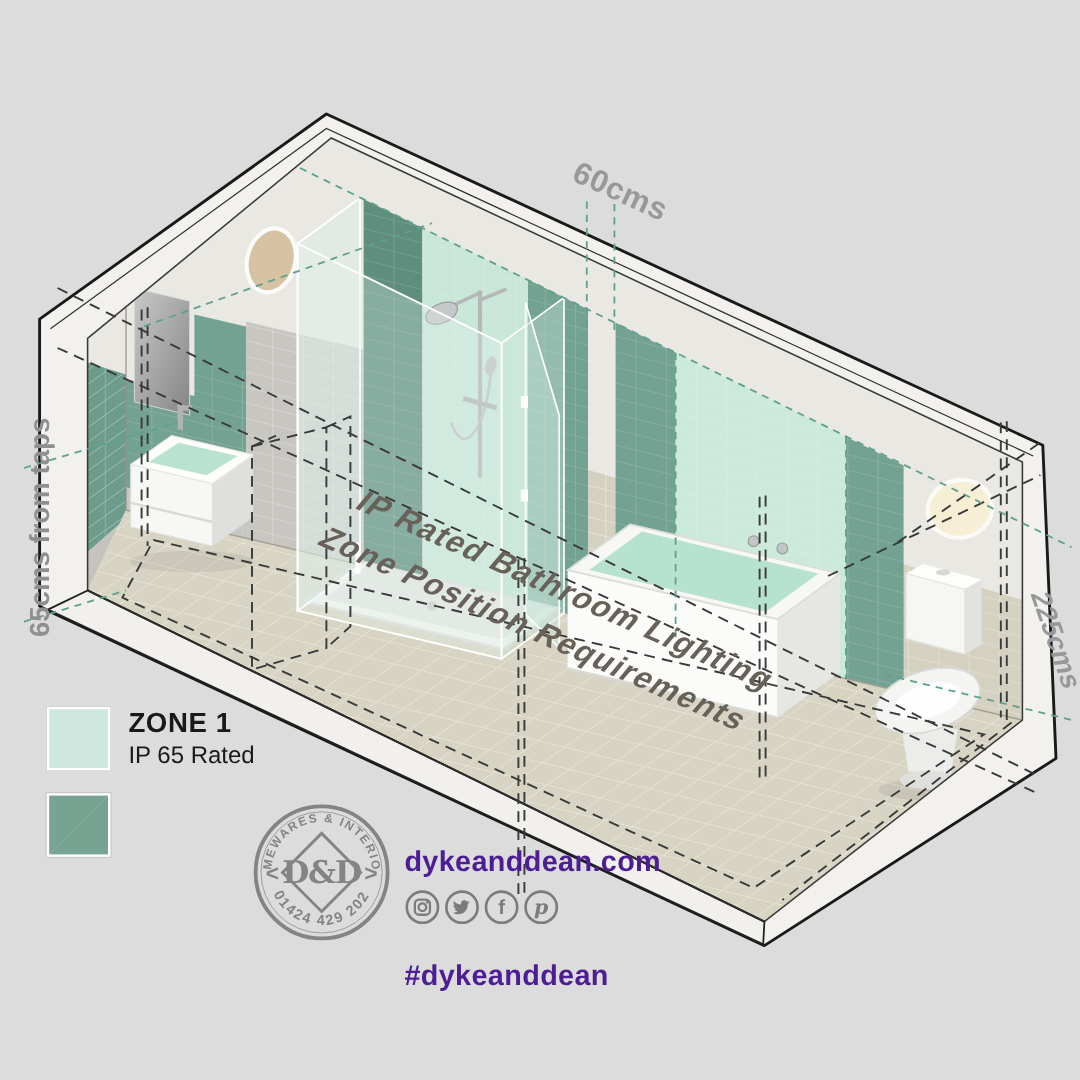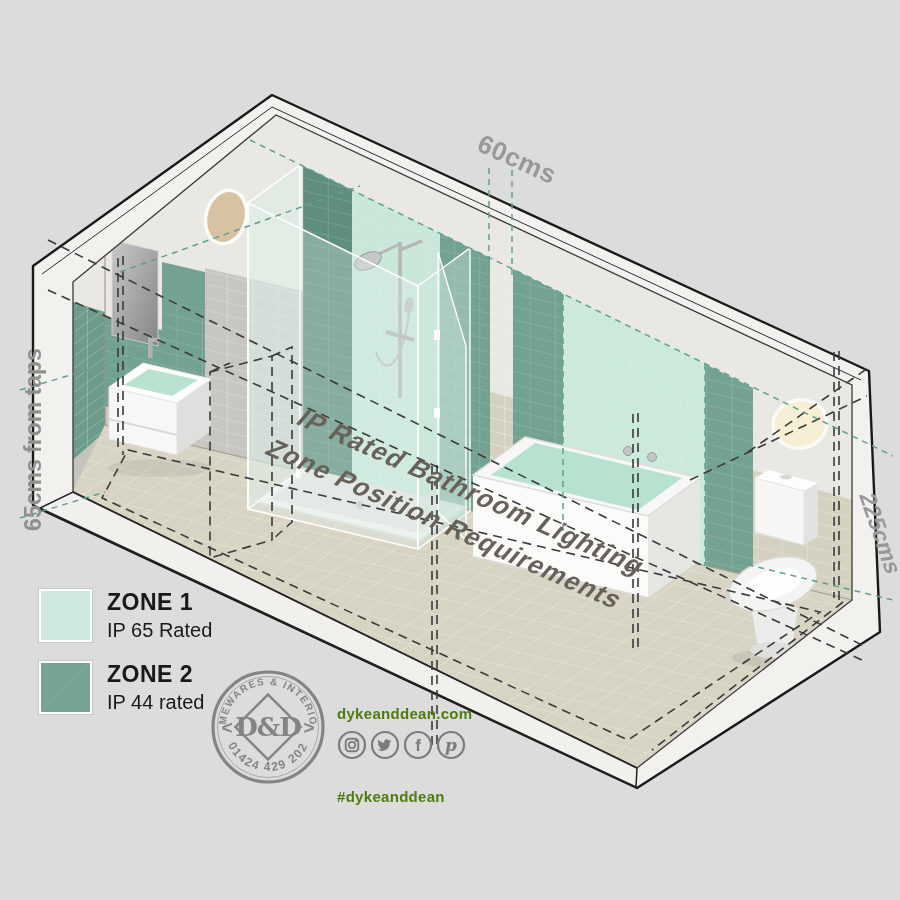--- a/index.html
+++ b/index.html
@@ -15,21 +15,21 @@
     transform:rotate(71deg) skewX(-12deg);transform-origin:center;}
   .floor-title{position:absolute;left:248px;top:468px;width:420px;text-align:center;
     font-size:26px;font-weight:bold;color:#67615a;letter-spacing:1.2px;line-height:1.55;
     transform:rotate(24deg) skewX(-16deg);transform-origin:center;}
   .legend{position:absolute;left:38px;top:588px;display:flex;flex-direction:column;gap:17px;justify-content:space-between;}
   .legend-row{display:flex;align-items:center;gap:14px;}
   .legend-text .zone{font-size:23px;font-weight:bold;color:#191919;letter-spacing:.5px;}
   .legend-text .rating{font-size:20px;font-weight:500;color:#191919;margin-top:3px;}
   .logo-badge{position:absolute;left:207px;top:666px;}
   .contact{position:absolute;left:337px;top:705px;}
-  .contact .site,.contact .hashtag{font-size:15px;font-weight:bold;color:#4d7c0f;letter-spacing:.3px;}
+  .contact .site,.contact .hashtag{font-size:24px;font-weight:bold;color:#4c1d95;letter-spacing:.3px;}
   .contact .icons{margin-top:8px;}
   .contact .hashtag{margin-top:24px;}
 </style>
 </head>
 <body>
 
 <div class="stage">
 
   <svg class="scene" width="900" height="900" viewBox="0 0 900 900">
     <defs>
@@ -214,24 +214,20 @@
         <div class="rating">IP 65 Rated</div>
       </div>
     </div>
     <div class="legend-row">
       <svg width="55" height="55">
         <polygon points="0,0 55,0 0,55" fill="#76a392"></polygon>
         <polygon points="55,0 55,55 0,55" fill="#76a392"></polygon>
         <rect x="1.5" y="1.5" width="52" height="52" fill="none" stroke="#ffffff" stroke-width="3"></rect>
         <rect x="0.5" y="0.5" width="54" height="54" fill="none" stroke="#c9c9c9" stroke-width="1"></rect>
       </svg>
-      <div class="legend-text">
-        <div class="zone">ZONE 2</div>
-        <div class="rating">IP 44 rated</div>
-      </div>
     </div>
   </div>
 
   <svg class="logo-badge" width="122" height="122" viewBox="0 0 122 122">
     <defs>
       <path id="arcTop" d="M 19,61 A 42,42 0 1 1 103,61"></path>
       <path id="arcBot" d="M 17,61 A 44,44 0 1 0 105,61"></path>
     </defs>
     <circle cx="61" cy="61" r="55" fill="none" stroke="#848484" stroke-width="3.2"></circle>
     <circle cx="61" cy="61" r="50.5" fill="none" stroke="#9a9a9a" stroke-width="0.8"></circle>

